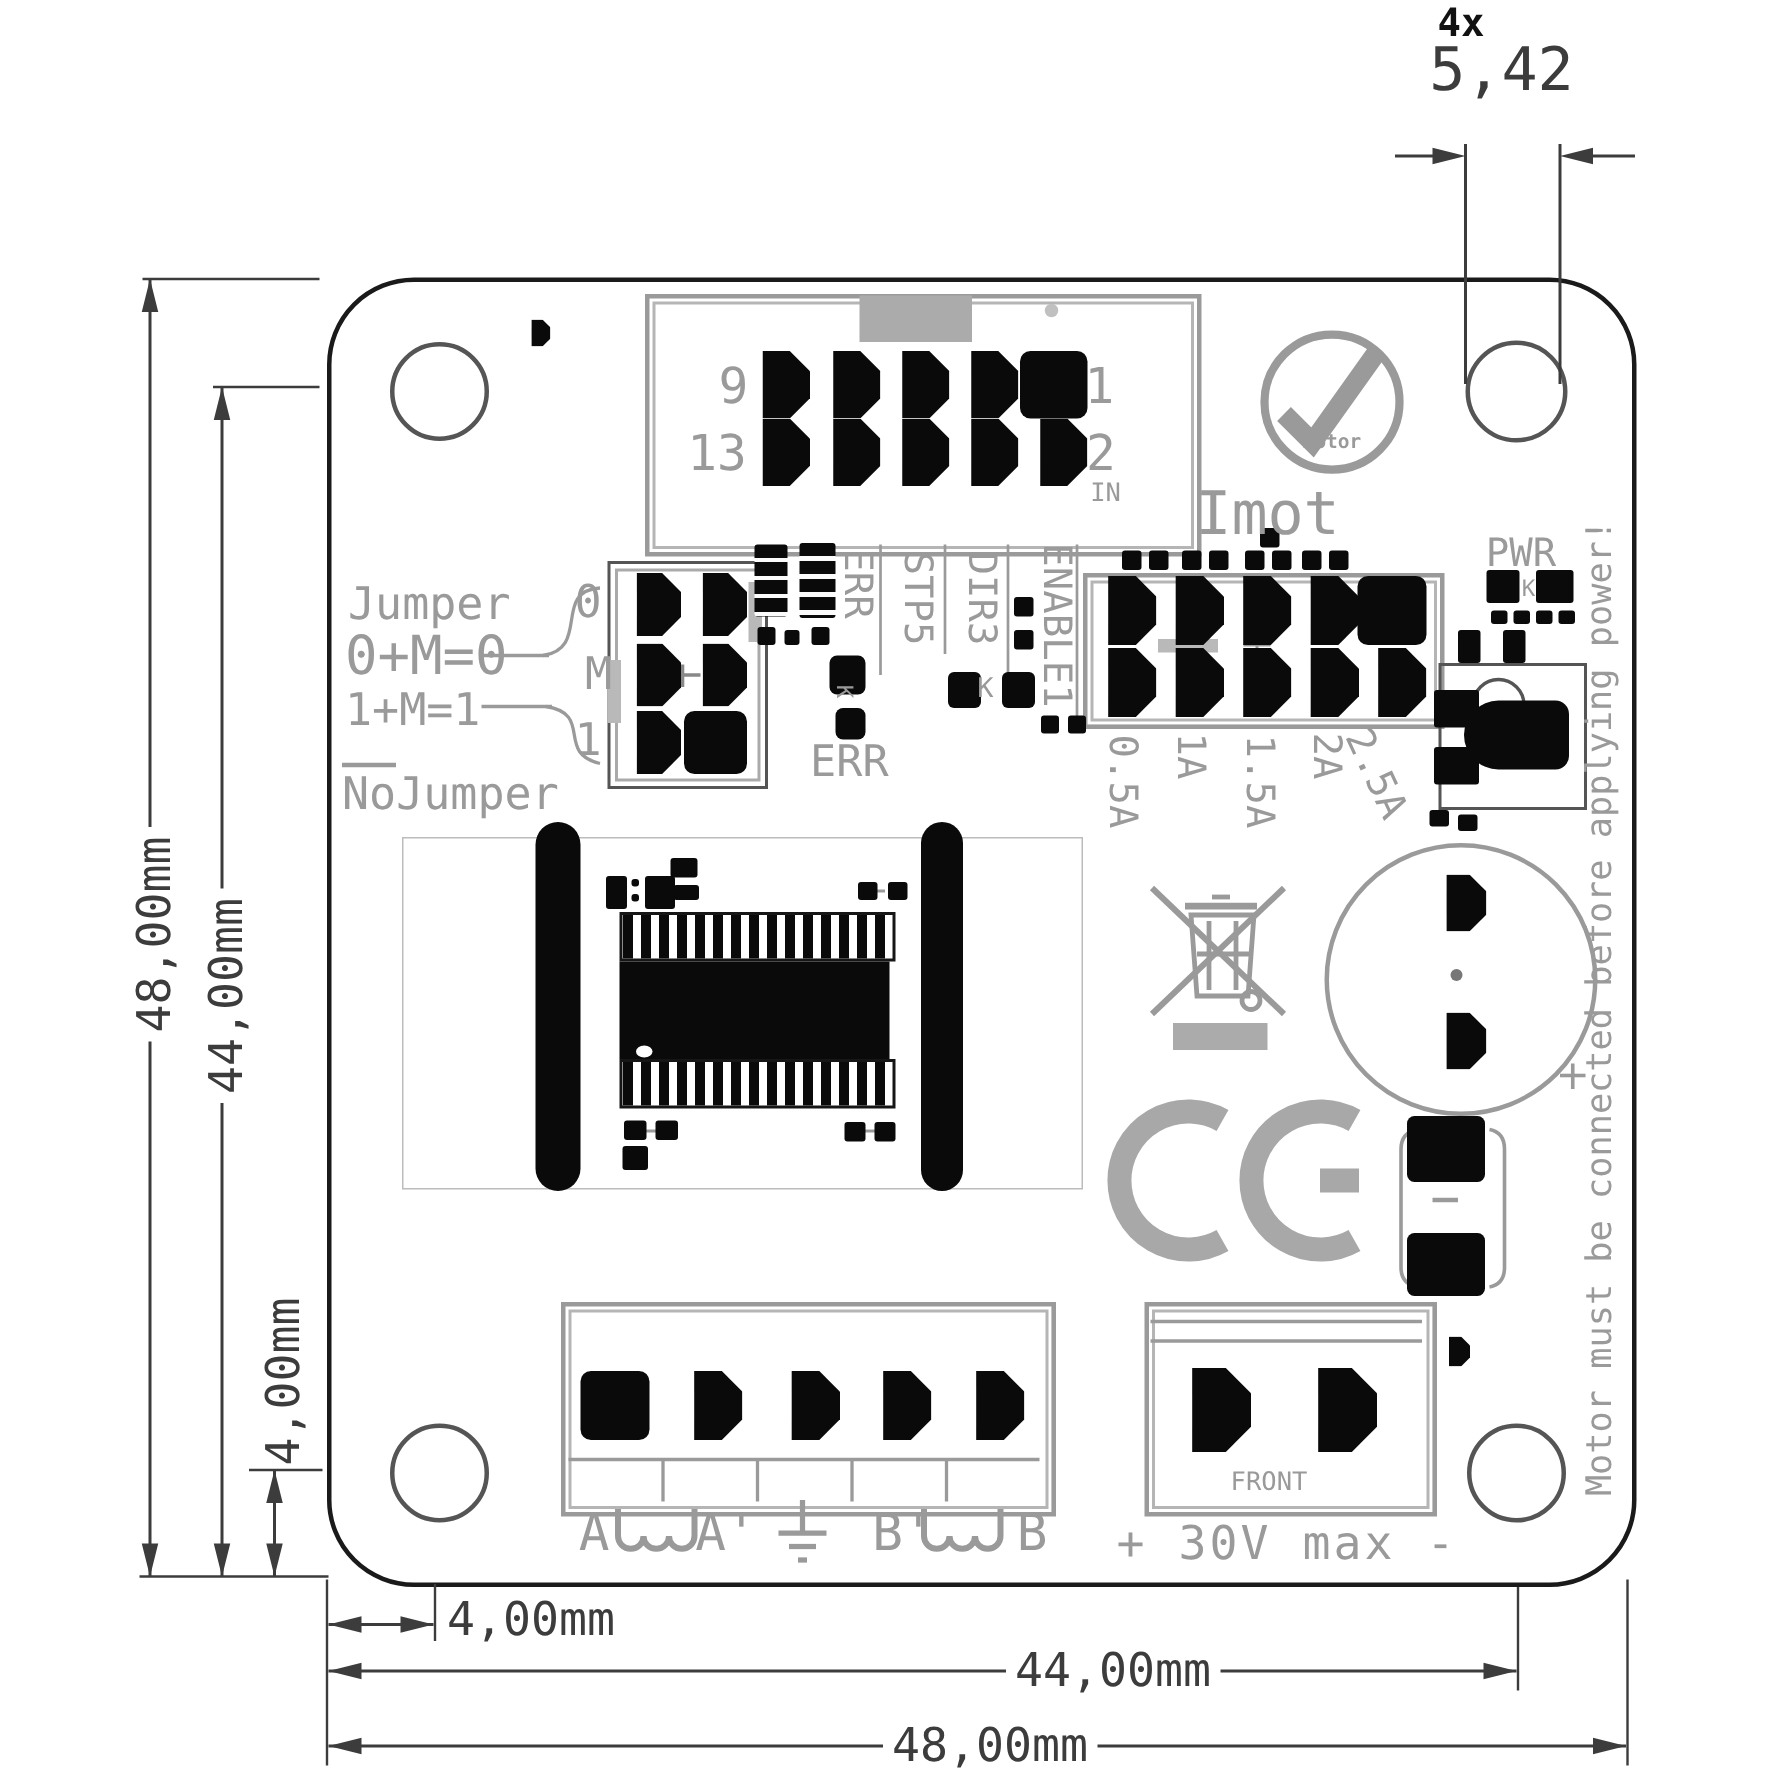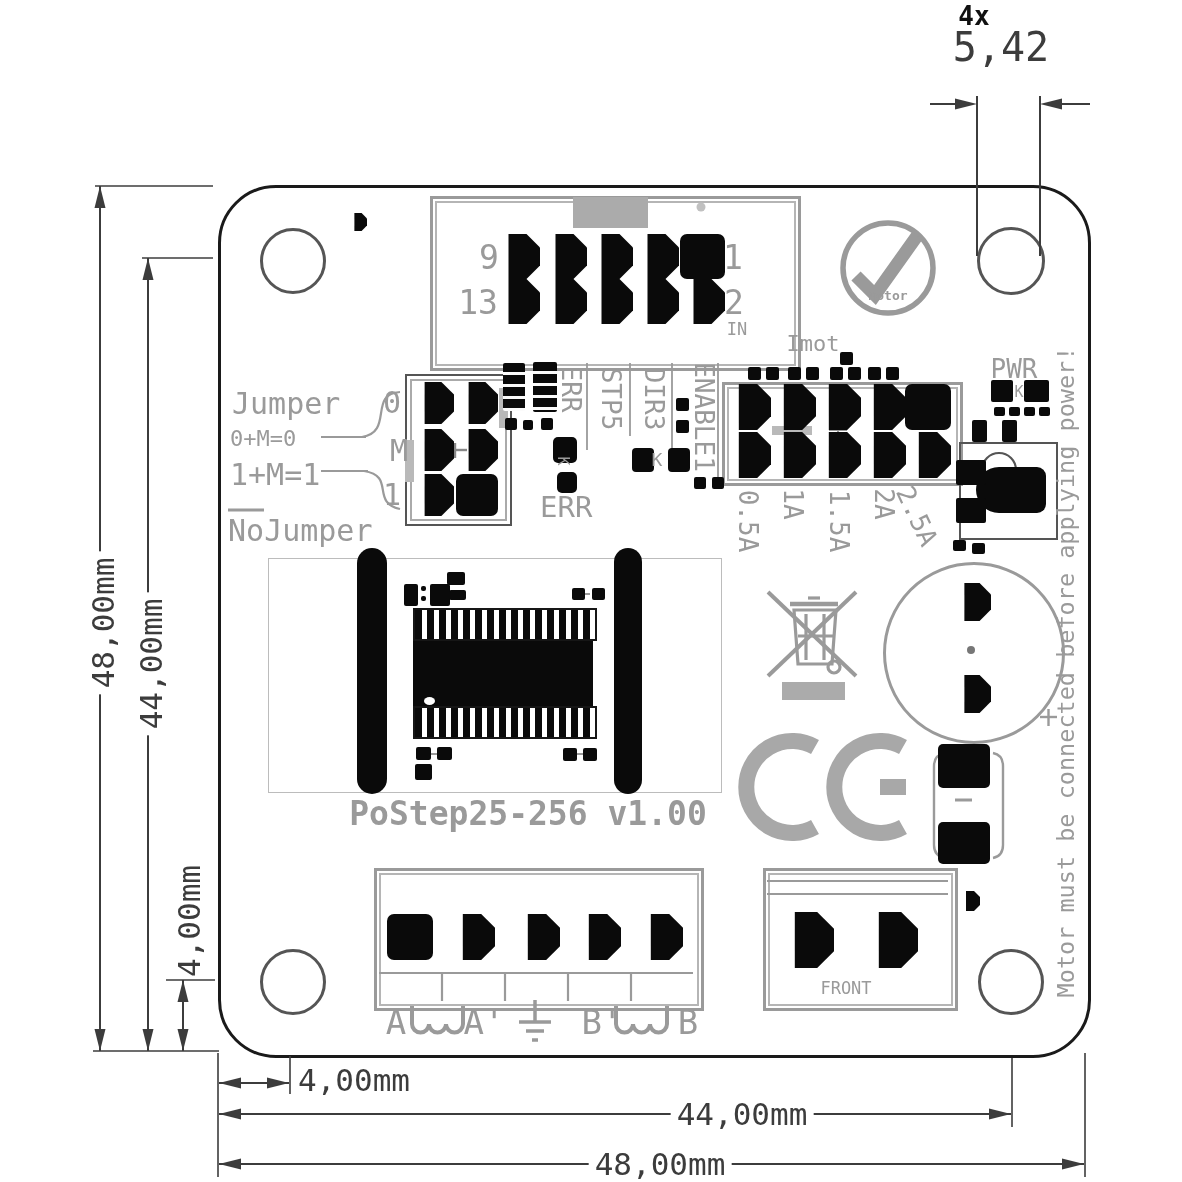--- a/index.html
+++ b/index.html
@@ -297,52 +297,52 @@
   <div class="t dimtxt wbg" style="left:742px;top:1114px;">44,00mm</div>
   <div class="t dimtxt wbg" style="left:660px;top:1164px;">48,00mm</div>
 
   <div class="t" style="left:489px;top:257px;font-size:33px;">9</div>
   <div class="t" style="left:733px;top:257px;font-size:33px;">1</div>
   <div class="t" style="left:478px;top:302px;font-size:33px;">13</div>
   <div class="t" style="left:734px;top:302px;font-size:33px;">2</div>
   <div class="t" style="left:737px;top:329px;font-size:17px;">IN</div>
 
   <div class="t tl" style="left:232px;top:403px;font-size:30px;">Jumper</div>
-  <div class="t tl" style="left:230px;top:438px;font-size:22px;">0+M=0</div>
+  <div class="t tl" style="left:230px;top:438px;font-size:36px;">0+M=0</div>
   <div class="t tl" style="left:230px;top:474px;font-size:30px;">1+M=1</div>
   <div class="t tl" style="left:228px;top:530px;font-size:30px;">
     <span style="border-top:3px solid #9a9a9a;padding-top:1px;">No</span><span>Jumper</span>
   </div>
   <div class="t" style="left:392px;top:402px;font-size:30px;">0</div>
   <div class="t" style="left:399px;top:450px;font-size:30px;">M</div>
   <div class="t" style="left:392px;top:494px;font-size:30px;">1</div>
 
   <div class="t r90" style="left:571px;top:389px;font-size:26px;">ERR</div>
   <div class="t r90" style="left:611px;top:399px;font-size:26px;">STP5</div>
   <div class="t r90" style="left:654px;top:399px;font-size:26px;">DIR3</div>
   <div class="t r90" style="left:704px;top:417px;font-size:26px;">ENABLE1</div>
   <div class="t tl" style="left:540px;top:507px;font-size:29px;">ERR</div>
   <div class="t r90" style="left:563px;top:461px;font-size:15px;">K</div>
   <div class="t" style="left:657px;top:459px;font-size:18px;">K</div>
 
-  <div class="t" style="left:813px;top:343px;font-size:22px;">Imot</div>
+  <div class="t" style="left:845px;top:343px;font-size:40px;">Imot</div>
   <div class="t r90" style="left:748px;top:521px;font-size:26px;">0.5A</div>
   <div class="t r90" style="left:793px;top:504px;font-size:26px;">1A</div>
   <div class="t r90" style="left:839px;top:521px;font-size:26px;">1.5A</div>
   <div class="t r90" style="left:884px;top:504px;font-size:26px;">2A</div>
   <div class="t r65" style="left:917px;top:516px;font-size:26px;">2.5A</div>
 
   <div class="t" style="left:1014px;top:369px;font-size:26px;">PWR</div>
   <div class="t" style="left:1019px;top:392px;font-size:15px;">K</div>
 
   <div class="t" style="left:888px;top:295px;font-size:13px;font-weight:bold;">Motor</div>
 
-  <div class="t" style="left:528px;top:813px;font-size:33px;font-weight:bold;">PoStep25-256 v1.00</div>
 
   <div class="t" style="left:396px;top:1022px;font-size:34px;">A</div>
   <div class="t" style="left:484px;top:1022px;font-size:34px;">A'</div>
   <div class="t" style="left:602px;top:1022px;font-size:34px;">B'</div>
   <div class="t" style="left:688px;top:1022px;font-size:34px;">B</div>
 
   <div class="t" style="left:846px;top:988px;font-size:17px;">FRONT</div>
+  <div class="t" style="left:858px;top:1029px;font-size:31px;letter-spacing:2px;">+ 30V max -</div>
 
   <div class="t rm90" style="left:1066px;top:672px;font-size:23.5px;">Motor must be connected before applying power!</div>
 </div>
 
 </body></html>

